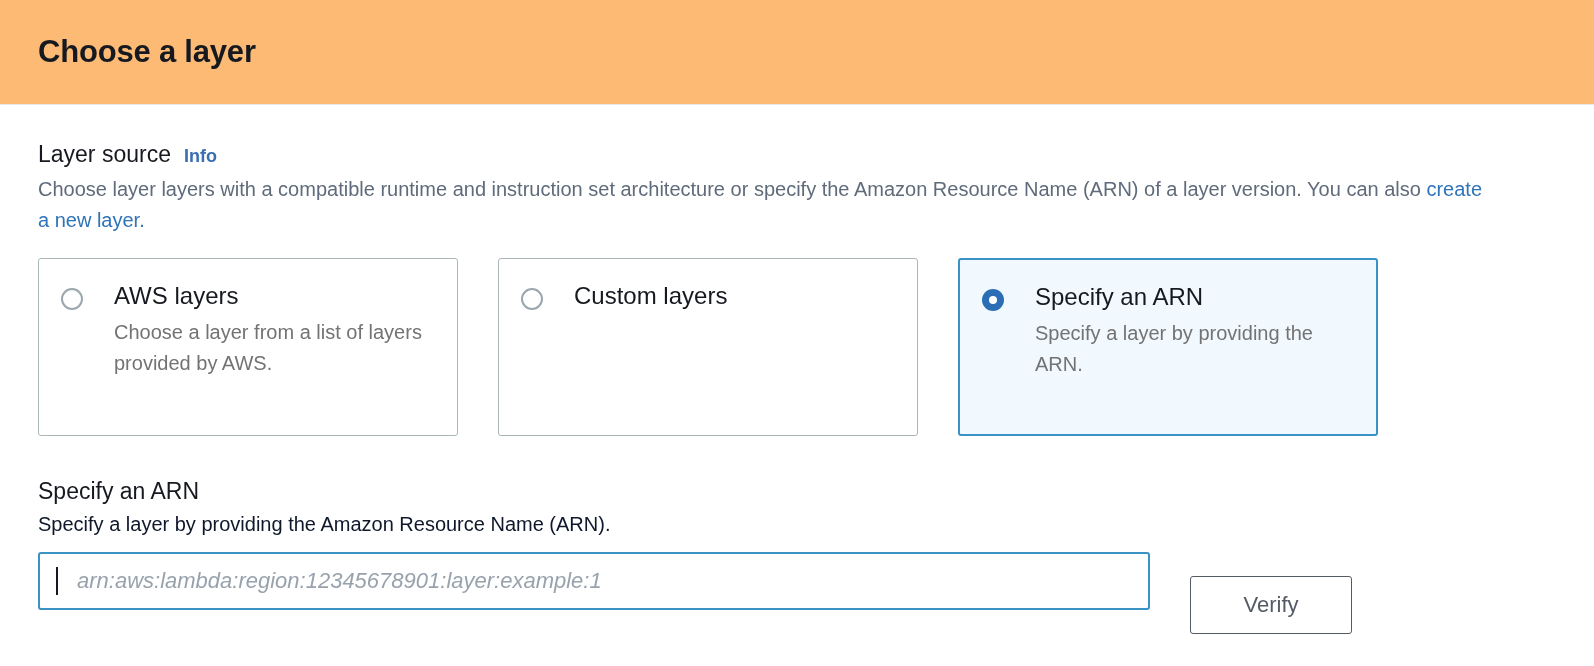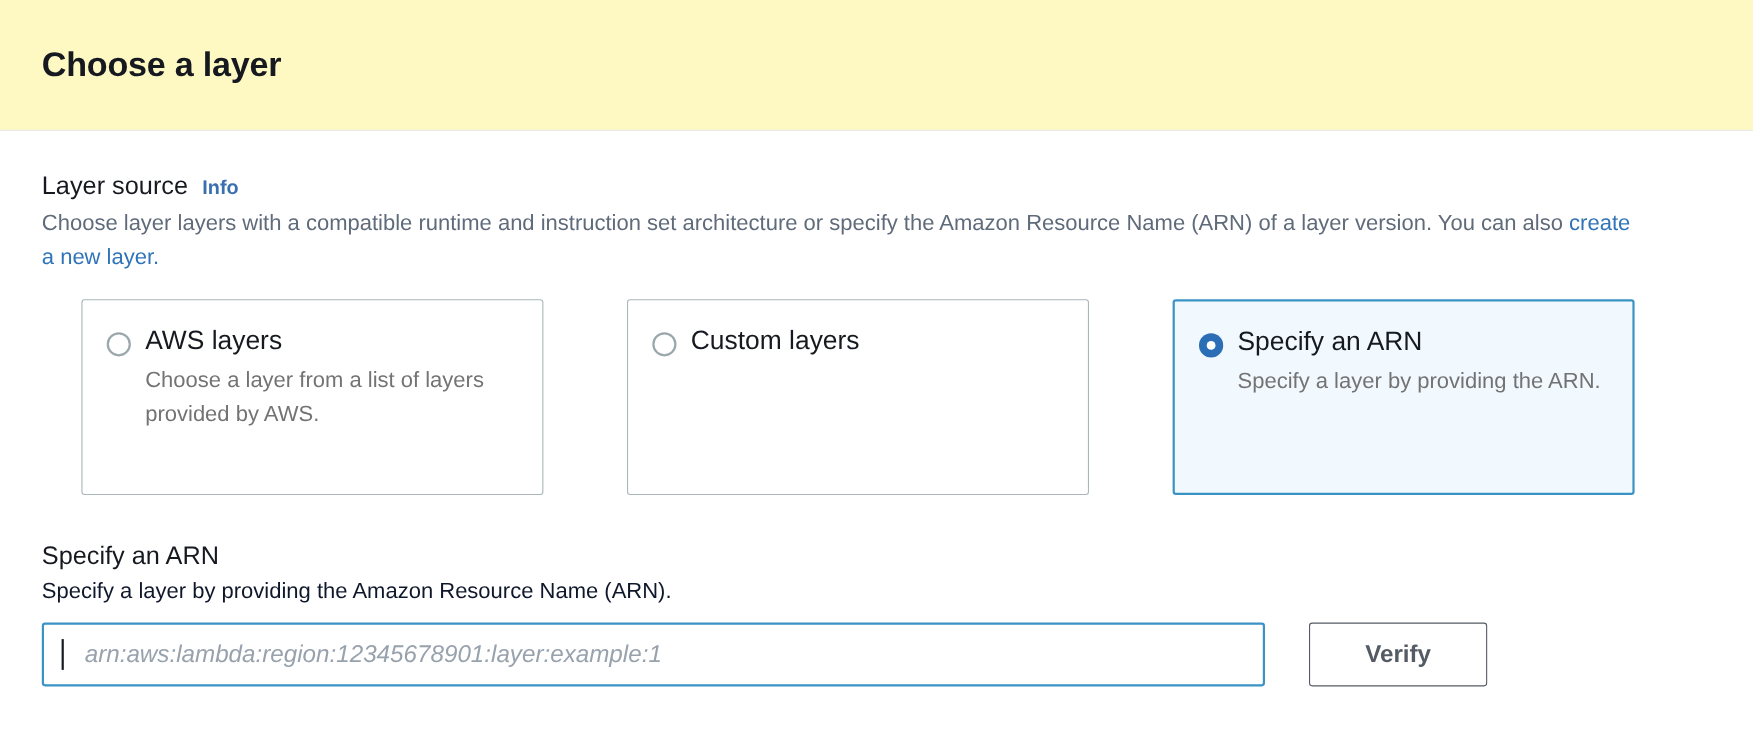--- a/index.html
+++ b/index.html
@@ -8,22 +8,22 @@
     width: 1594px; height: 666px;
     background: #ffffff;
     font-family: "Liberation Sans", sans-serif;
     -webkit-font-smoothing: antialiased;
   }
 
   .page { position: relative; width: 1594px; height: 666px; background:#ffffff; overflow: hidden; }
 
   
   .modal-header {
-    height: 119px;
-    background: #fef9c3;
+    height: 105px;
+    background: #fdba74;
     border-bottom: 1px solid #e9e9ed;
     display: flex;
     align-items: center;
     padding: 0 38px;
   }
   .modal-title {
     font-size: 31px;
     font-weight: bold;
     color: #16191f;
     letter-spacing: -0.2px;
@@ -70,23 +70,22 @@
     align-items: stretch;
   }
   .tile {
     width: 420px;
     min-height: 178px;
     border: 1px solid #aab7b8;
     border-radius: 3px;
     background: #ffffff;
     padding: 22px 20px 20px 22px;
     display: flex;
-    gap: 13px;
-    cursor: pointer;
-    margin-left: 36px;
+    gap: 31px;
+    cursor: pointer;
   }
   .tile.selected {
     border: 2px solid #3a93c4;
     background: #f1f8fe;
   }
 
   .radio {
     flex: 0 0 auto;
     width: 22px; height: 22px;
     border-radius: 50%;
@@ -174,22 +173,23 @@
 
   .verify-btn {
     width: 162px;
     height: 58px;
     border: 1px solid #545b64;
     border-radius: 3px;
     background: #ffffff;
     color: #545b64;
     font-family: "Liberation Sans", sans-serif;
     font-size: 22px;
-    font-weight: bold;
-    cursor: pointer;
+    font-weight: normal;
+    cursor: pointer;
+    margin-top: 24px;
   }
 </style>
 </head>
 <body>
 
 <div class="page">
 
   <div class="modal-header">
     <div class="modal-title">Choose a layer</div>
   </div>

